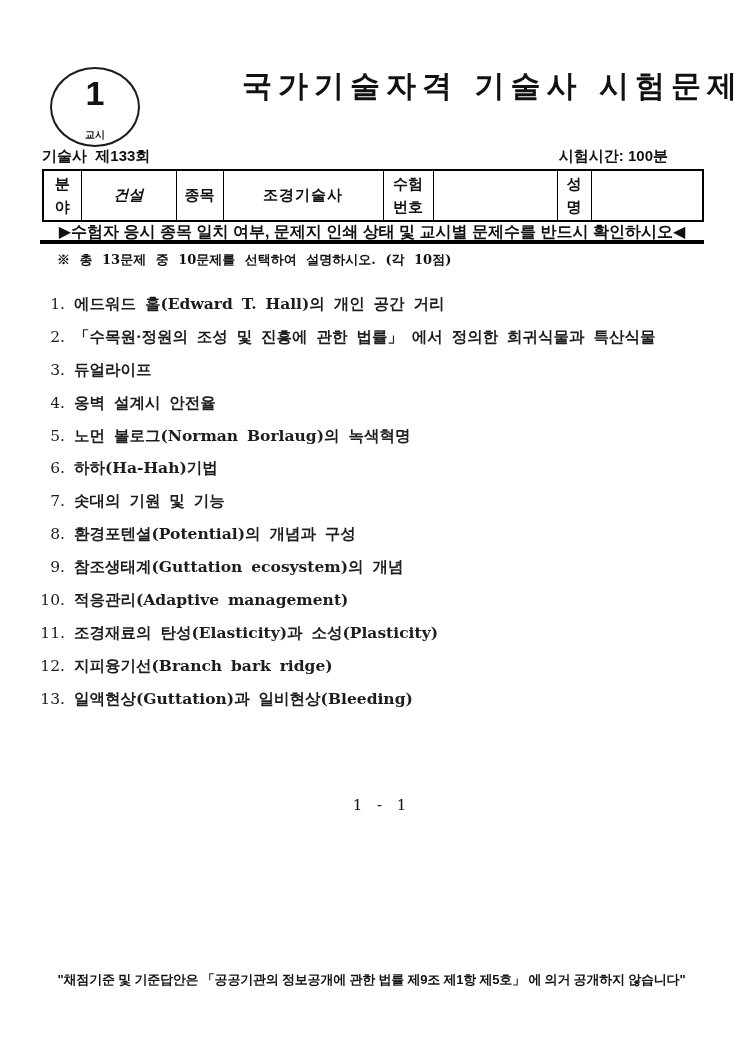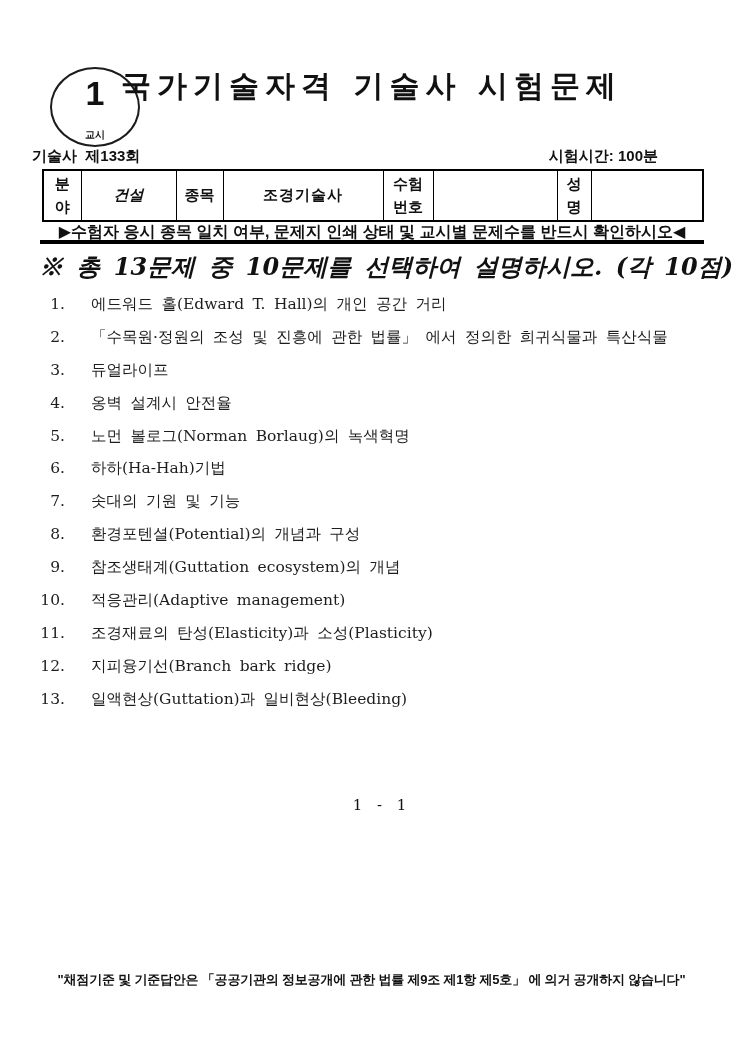--- a/index.html
+++ b/index.html
@@ -19,28 +19,28 @@
     width: 90px; height: 80px;
     border: 2.5px solid #1c1c1c; border-radius: 50%;
     display: flex; flex-direction: column; align-items: center; justify-content: center;
     font-family: "Liberation Sans", "DejaVu Sans", sans-serif;
   }
   .badge .num { font-size: 34px; font-weight: 800; line-height: 1; margin-top: 2px; }
   .badge .lbl { font-size: 10px; font-weight: 700; line-height: 1; margin-top: 20px; }
 
   .title {
     position: absolute; left: 0; right: 0; top: 66px;
-    text-align: center;
+    text-align: right;
     font-size: 30px; font-weight: 700;
     letter-spacing: 6px;
     white-space: nowrap;
   }
 
   .meta-row {
-    position: absolute; left: 32px; top: 147px; width: 660px;
+    position: absolute; left: 42px; top: 147px; width: 660px;
     display: flex; justify-content: space-between; align-items: center;
     font-family: "Liberation Sans", "DejaVu Sans", sans-serif;
     font-weight: 700; font-size: 15px;
   }
   .meta-row .left { white-space: pre; }
   .meta-row .right { padding-right: 34px; }
 
   table.info {
     position: absolute; left: 42px; top: 169px;
     width: 660px; height: 52px;
@@ -66,37 +66,37 @@
     font-family: "Liberation Sans", "DejaVu Sans", sans-serif;
     font-weight: 700; font-size: 16px;
     white-space: nowrap;
   }
   .thick-rule {
     position: absolute; left: 40px; top: 240px;
     width: 664px; height: 3.5px; background: #000;
   }
 
   .directions {
-    position: absolute; left: 39px; top: 251px;
-    font-size: 24px; font-weight: 700;
-    word-spacing: 5px; white-space: nowrap; font-style: italic;
+    position: absolute; left: 57px; top: 251px;
+    font-size: 13px; font-weight: 700;
+    word-spacing: 5px; white-space: nowrap;
   }
 
   .questions {
     position: absolute; left: 38px; top: 288px; width: 690px;
     list-style: none;
   }
   .questions li {
     display: flex; align-items: baseline;
     height: 32.9px; line-height: 32.9px;
     font-size: 15.5px; color: #1d1d1d;
     white-space: nowrap;
   }
   .questions .qnum { flex: none; width: 27px; text-align: right; }
-  .questions .qtext { margin-left: 26px; word-spacing: 3.5px; }
+  .questions .qtext { margin-left: 9px; word-spacing: 3.5px; font-weight: bold; }
 
   .page-number {
     position: absolute; left: 16px; right: 0; top: 796px;
     text-align: center; font-size: 15px; word-spacing: 10px;
   }
 
   .footer {
     position: absolute; left: 0; right: 0; top: 971px;
     text-align: center;
     font-family: "Liberation Sans", "DejaVu Sans", sans-serif;

